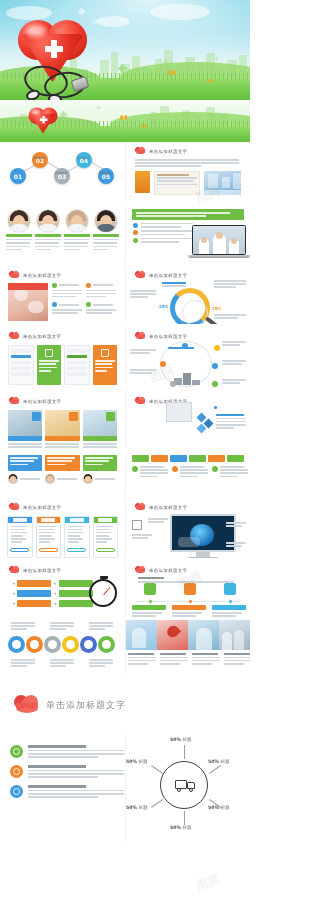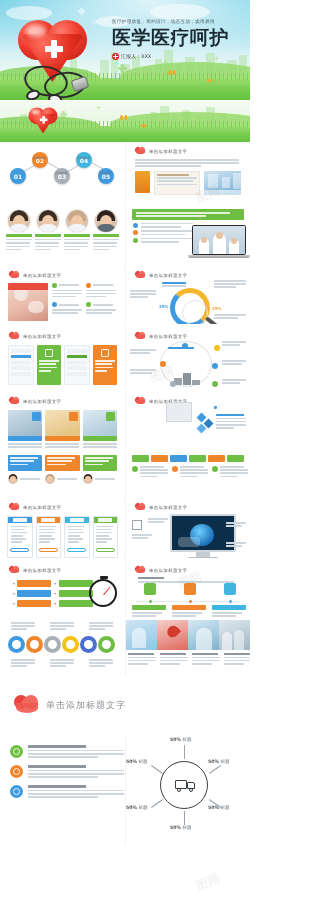--- a/index.html
+++ b/index.html
@@ -332,28 +332,20 @@
       </div>
       <div class="stetho">
         <i class="tube tubeA"></i>
           <i class="tube tubeB"></i>
         <i class="ear e1"></i>
           <i class="ear e2"></i>
         <i class="chest"></i>
       </div>
     </div>
 
-    <div class="hero-text">
-      <div class="hero-sub">医疗护理康复，简约设计，动态互动，实用易用</div>
-      <div class="hero-title">医学医疗呵护</div>
-      <div class="hero-presenter">
-        <span class="hp-badge"></span>
-        <span class="hp-text">汇报人：XXX</span>
-      </div>
-    </div>
   </div>
 
   <div class="band2">
     <div class="skyline" style="bottom:10px;height:30px">
       <i class="bld" style="left:20px;width:7px;height:18px"></i>
       <i class="bld" style="left:30px;width:6px;height:24px"></i>
       <i class="bld" style="left:38px;width:8px;height:14px"></i>
       <i class="bld" style="left:150px;width:7px;height:20px"></i>
       <i class="bld" style="left:160px;width:9px;height:26px"></i>
       <i class="bld" style="left:172px;width:6px;height:16px"></i>

